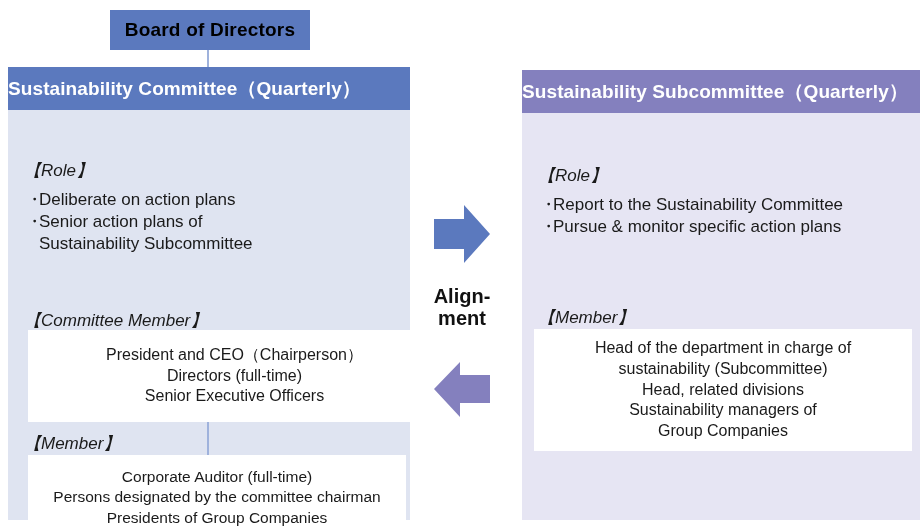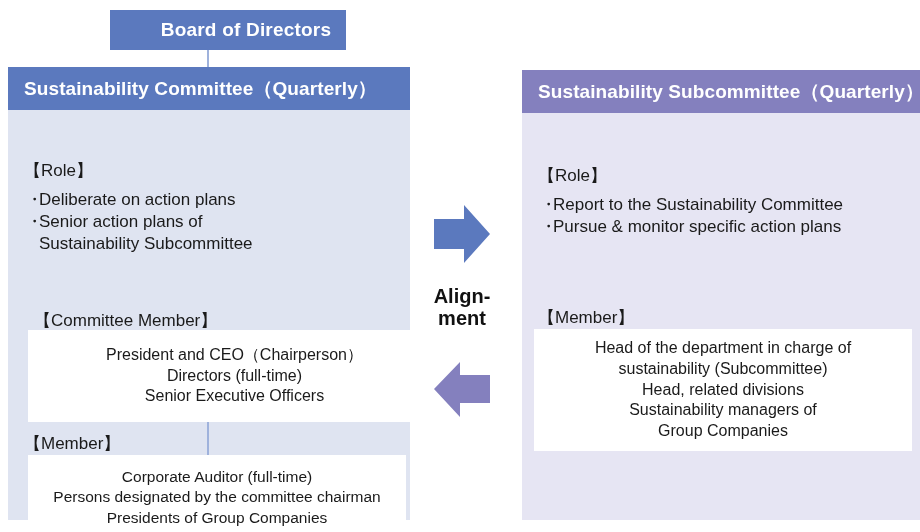--- a/index.html
+++ b/index.html
@@ -20,28 +20,27 @@
   }
 
   
   .bod-box {
     position: absolute;
     left: 110px;
     top: 10px;
     width: 200px;
     height: 40px;
     background: #5B79BE;
-    color: #ffffff;
+    color: #000000;
     font-size: 19px;
     font-weight: bold;
     display: flex;
     align-items: center;
     justify-content: center;
     letter-spacing: 0.2px;
-    padding-left: 36px;
   }
   .bod-connector {
     position: absolute;
     left: 207px;
     top: 50px;
     width: 2px;
     height: 17px;
     background: #9FB2DC;
   }
 
@@ -63,39 +62,39 @@
     width: 402px;
     height: 450px;
     background: #E6E5F3;
   }
   .panel-header {
     box-sizing: border-box;
     width: 100%;
     height: 43px;
     display: flex;
     align-items: center;
-    padding-left: 16px;
     color: #ffffff;
     font-size: 19px;
     font-weight: bold;
     letter-spacing: 0.1px;
   }
   .panel-left .panel-header { background: #5B79BE; }
   .panel-right .panel-header { background: #8480BE; }
 
   .panel-body {
     position: relative;
     padding: 10px 12px 0 12px;
   }
 
   .section-label {
     font-size: 17px;
     color: #1a1a1a;
     margin: 6px 0 5px 2px;
     line-height: 1.25;
+    font-style: italic;
   }
   .bullets {
     margin: 8px 0 0 4px;
     padding: 0;
     list-style: none;
   }
   .bullets li {
     font-size: 17px;
     color: #1a1a1a;
     line-height: 1.28;
@@ -130,21 +129,21 @@
   .panel-left .white-box-2 {
     position: absolute;
     left: 20px;
     top: 345px;
     width: 378px;
     height: 85px;
     font-size: 15.5px;
   }
   .left-label-committee {
     position: absolute;
-    left: 24px;
+    left: 14px;
     top: 192px;
     margin-top: 8px;
   }
   .left-label-member {
     position: absolute;
     left: 14px;
     top: 317px;
   }
   .mid-connector {
     position: absolute;

